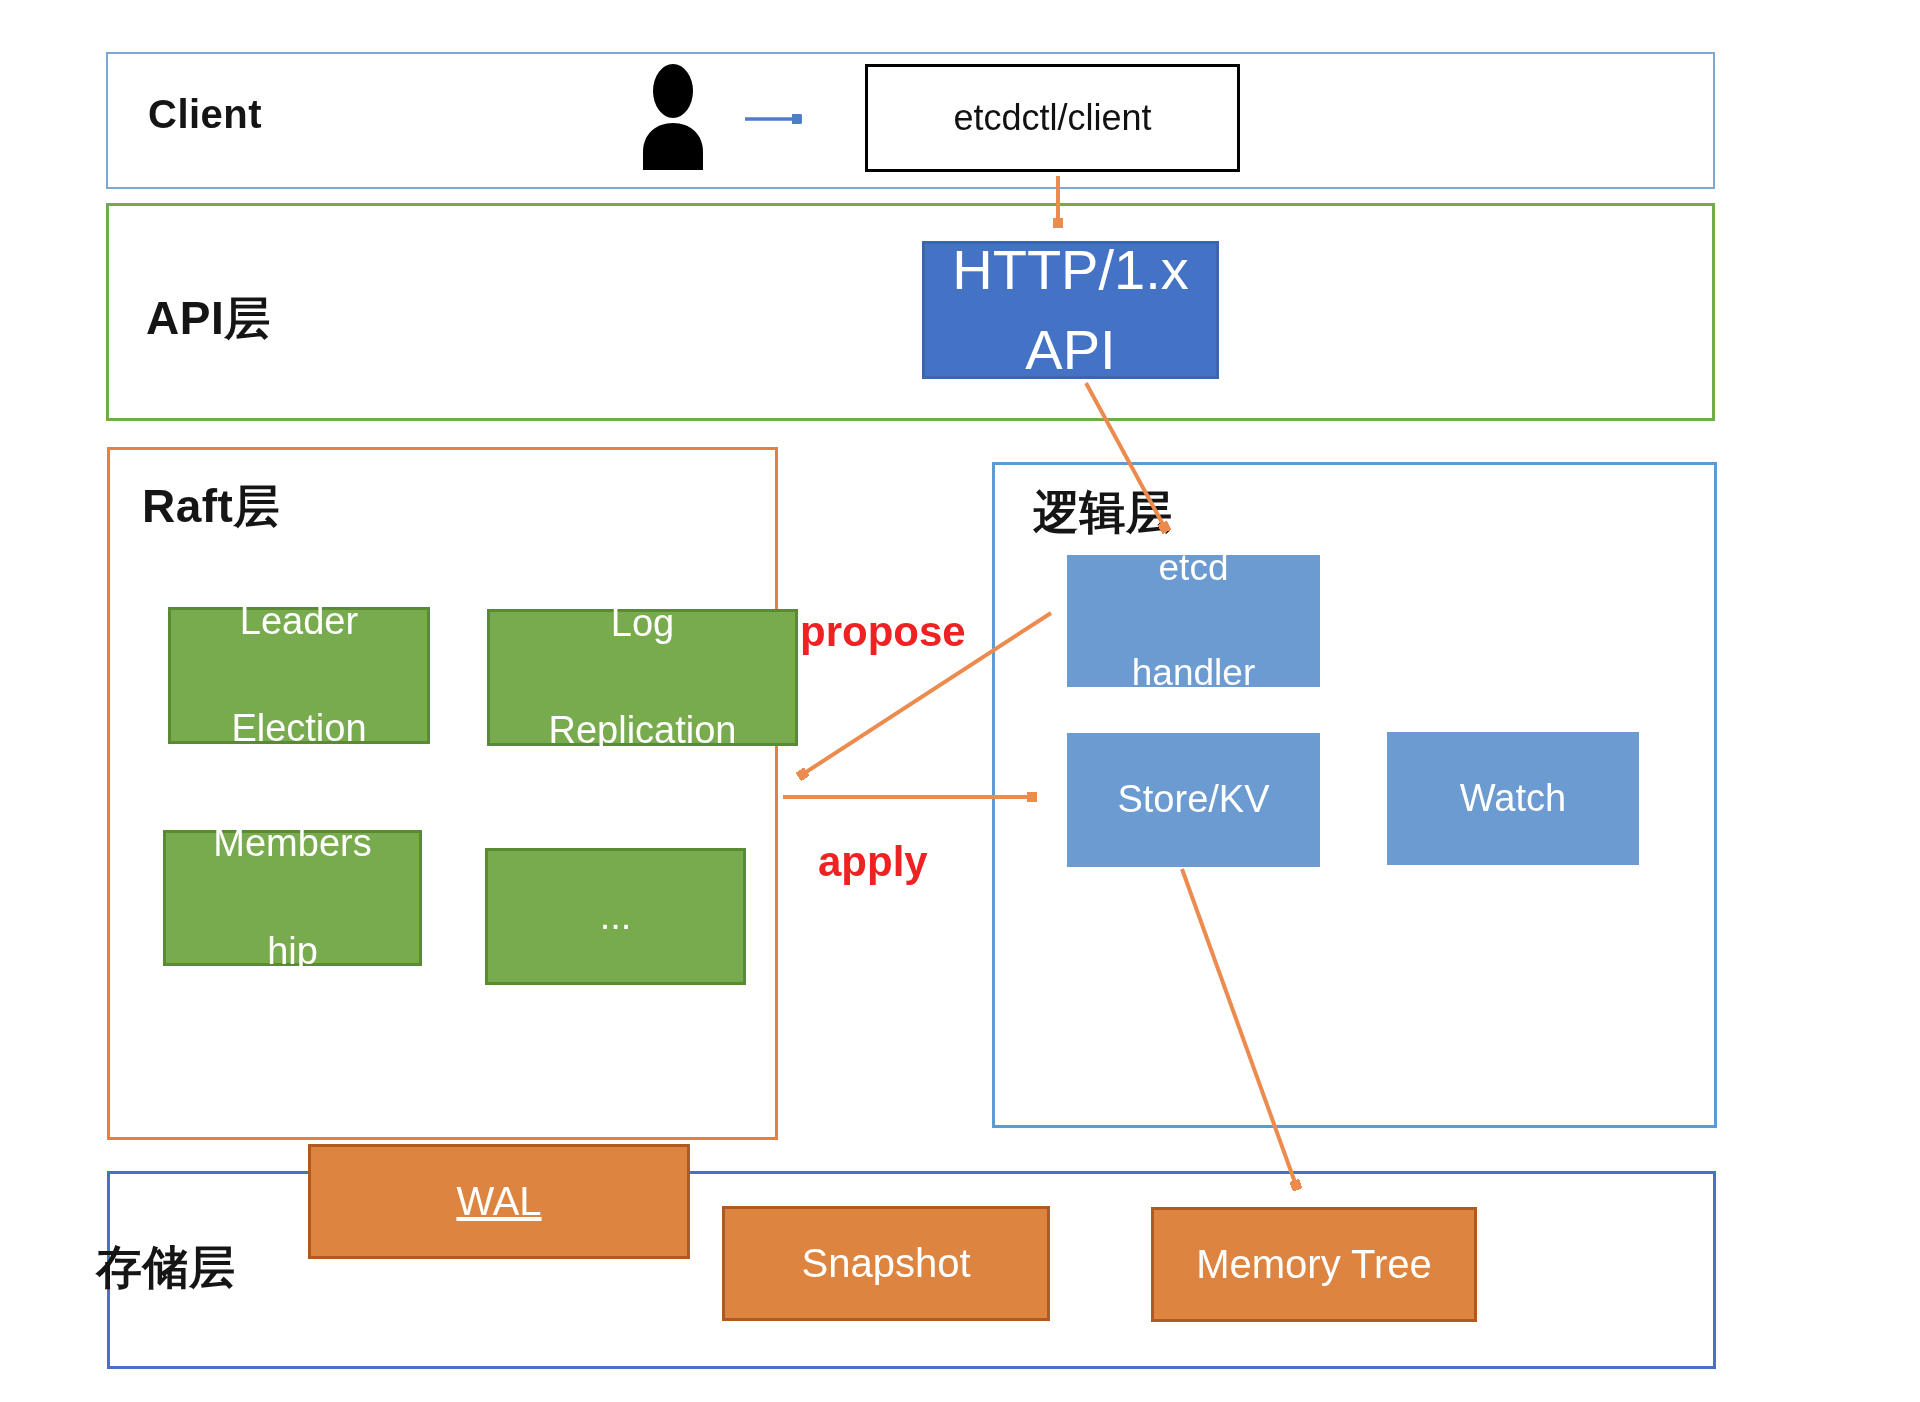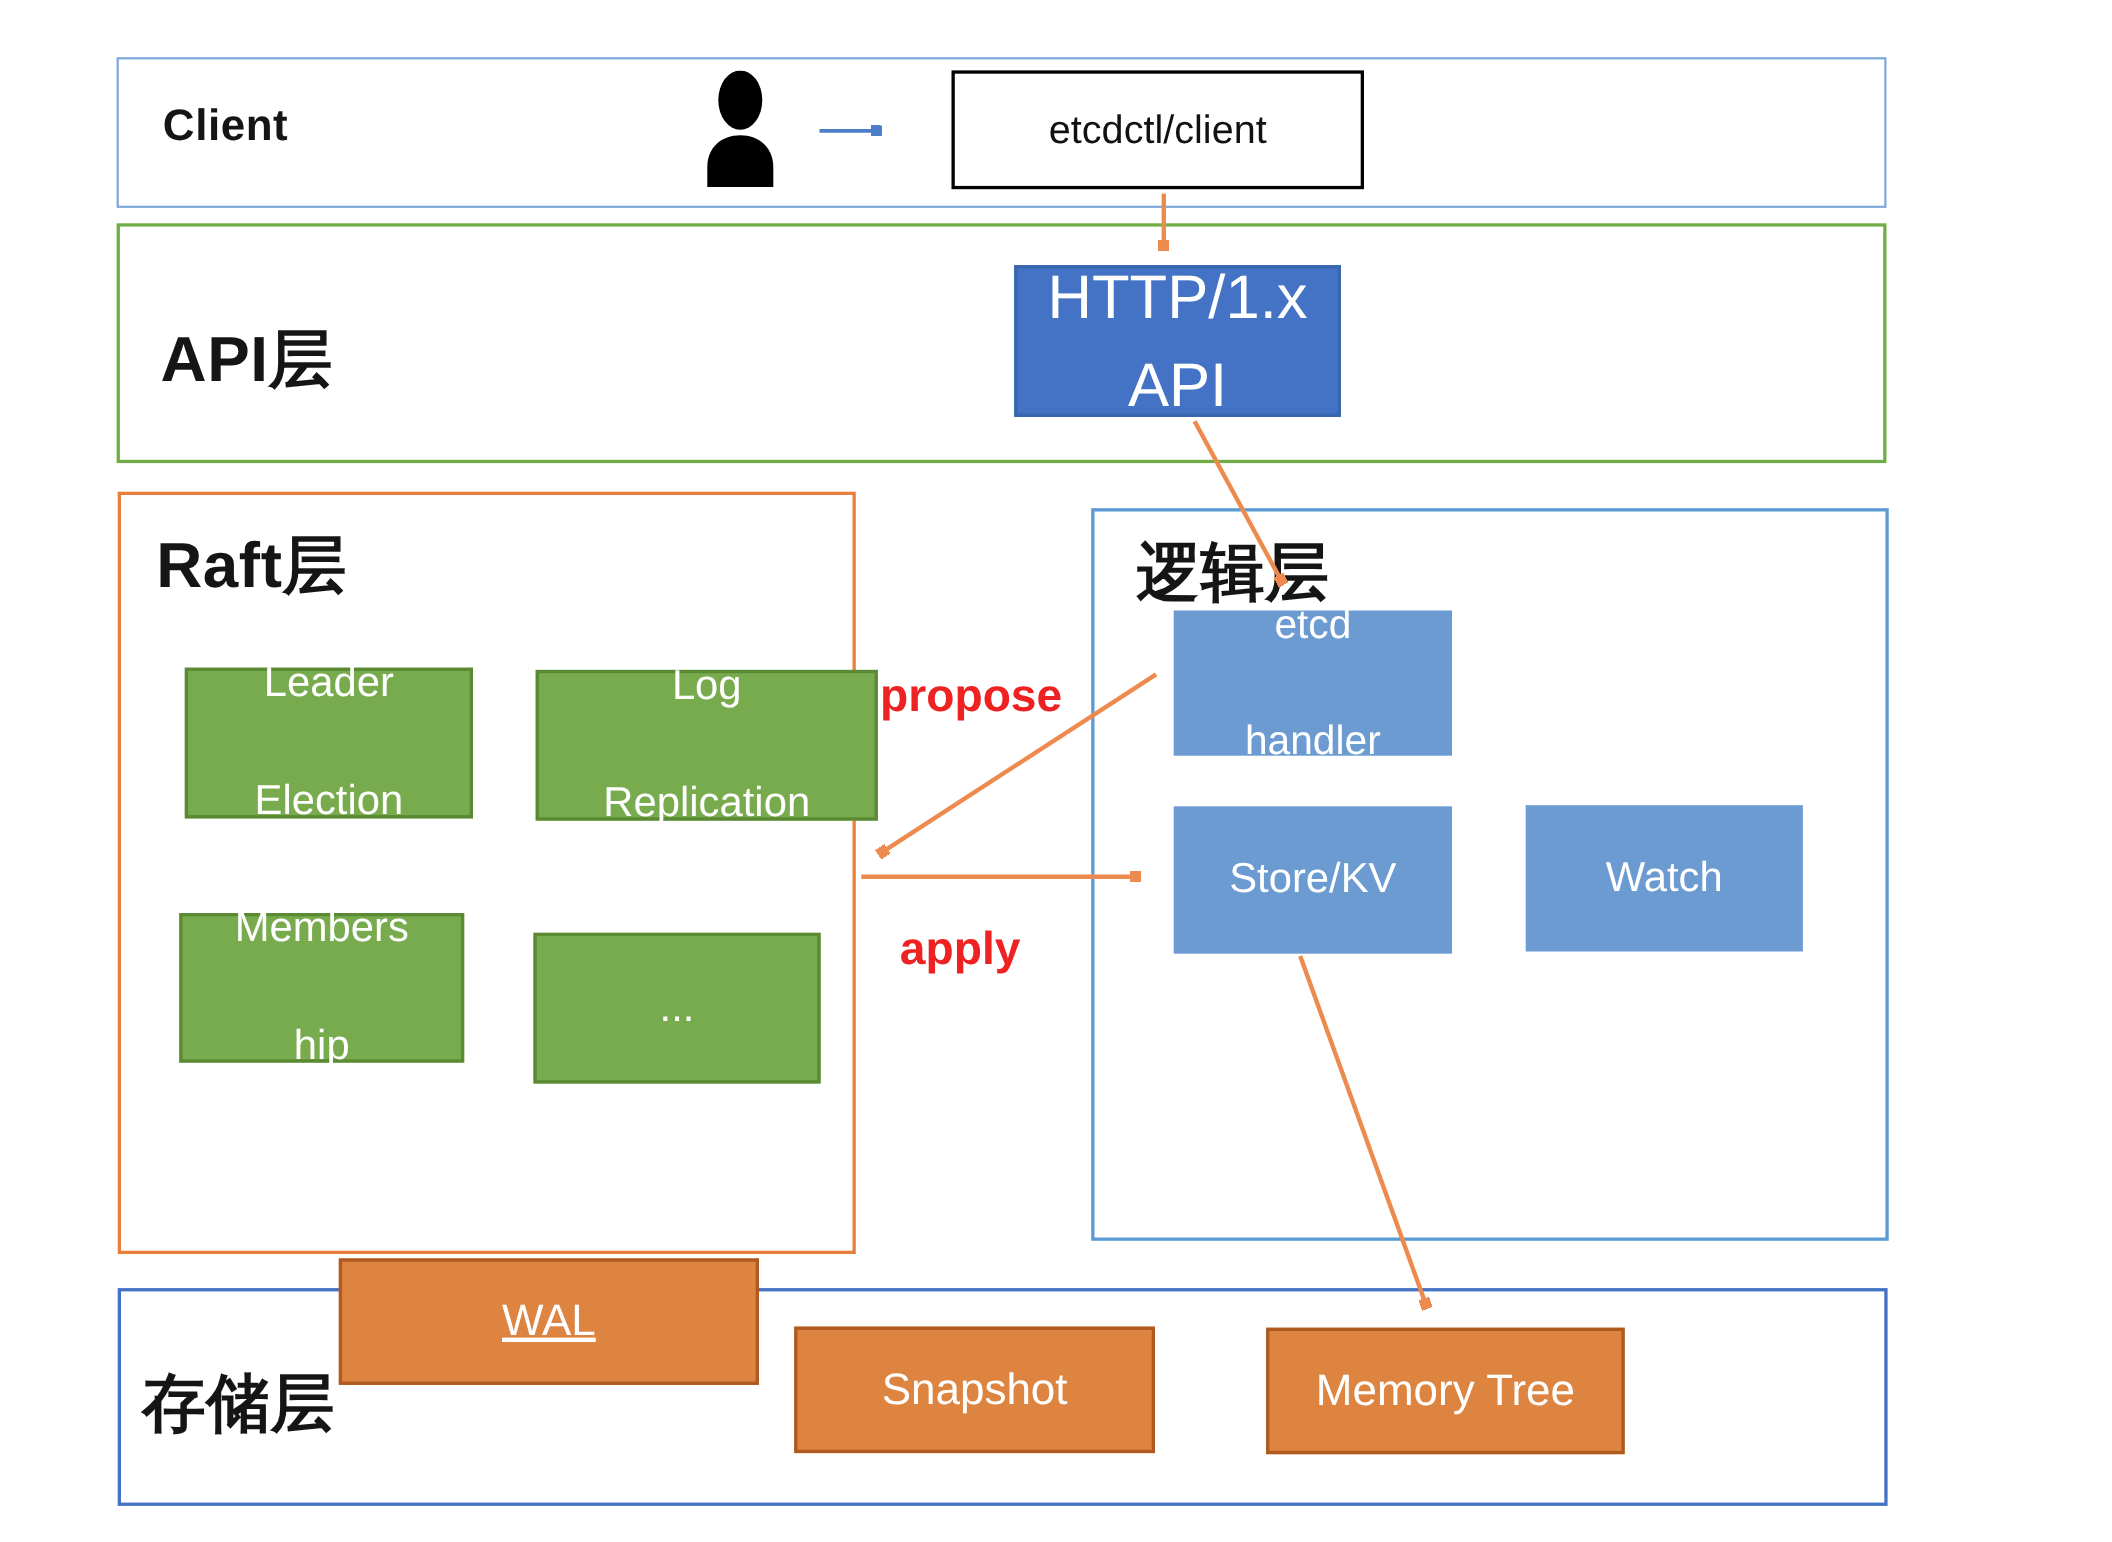--- a/index.html
+++ b/index.html
@@ -15,21 +15,21 @@
     position:relative; width:1920px; height:1402px; background:#ffffff;
     font-family:"Liberation Sans","DejaVu Sans",sans-serif; overflow:hidden;
   }
   .layer{position:absolute; background:transparent; box-sizing:border-box;}
   .layer.client{border:2px solid var(--client-border);}
   .layer.api{border:3px solid var(--api-border);}
   .layer.raft{border:3px solid var(--raft-border);}
   .layer.logic{border:3px solid var(--logic-border);}
   .layer.storage{border:3px solid var(--storage-border);}
   .layer-label{
-    position:absolute; color:#151515; font-size:58px; font-weight:600;
+    position:absolute; color:#151515; font-size:46px; font-weight:600;
     white-space:nowrap; letter-spacing:0.5px;
   }
   .node{
     position:absolute; display:flex; align-items:center; justify-content:center;
     text-align:center; box-sizing:border-box; color:#ffffff; font-size:38px;
     line-height:1.42; white-space:pre-line;margin-left:10px;
   }
   .node.plain{background:#ffffff; border:3px solid #000000; color:#111111; font-size:36px;}
   .node.http{background:var(--http-fill); border:3px solid var(--http-border); font-size:56px;}
   .node.blue{background:var(--blue-node);}
@@ -50,21 +50,21 @@
   <div class="layer client" style="left:106px; top:52px; width:1609px; height:137px;"></div>
   <div class="layer api" style="left:106px; top:203px; width:1609px; height:218px;"></div>
   <div class="layer raft" style="left:107px; top:447px; width:671px; height:693px;"></div>
   <div class="layer logic" style="left:992px; top:462px; width:725px; height:666px;"></div>
   <div class="layer storage" style="left:107px; top:1171px; width:1609px; height:198px;"></div>
 
   <div class="layer-label" style="left:148px; top:92px; font-size:40px;">Client</div>
   <div class="layer-label" style="left:146px; top:288px;">API层</div>
   <div class="layer-label" style="left:142px; top:476px;text-align:center;">Raft层</div>
   <div class="layer-label" style="left:1033px; top:482px;">逻辑层</div>
-  <div class="layer-label" style="left:129px; top:1237px;">存储层</div>
+  <div class="layer-label" style="left:96px; top:1237px;">存储层</div>
 
   <svg class="person" style="left:636px; top:64px;" width="74" height="106" viewBox="0 0 74 106" aria-hidden="true">
     <ellipse cx="37" cy="27" rx="20" ry="27" fill="#000000"></ellipse>
     <path d="M7,106 L7,88 C7,70 20,59 37,59 C54,59 67,70 67,88 L67,106 Z" fill="#000000"></path>
   </svg>
 
   <div class="node plain" style="left:855px; top:64px; width:375px; height:108px;">
     <span>etcdctl/client</span>
   </div>
 

